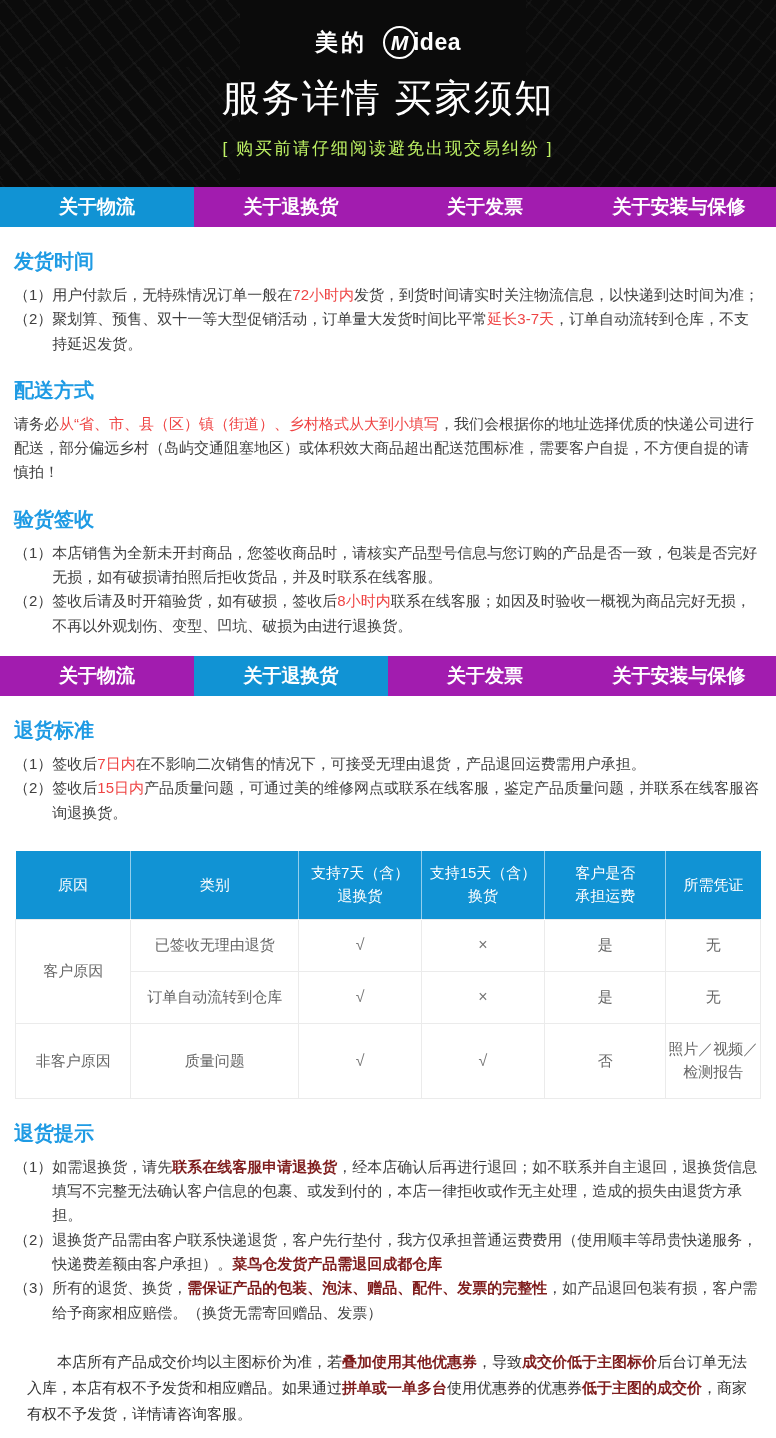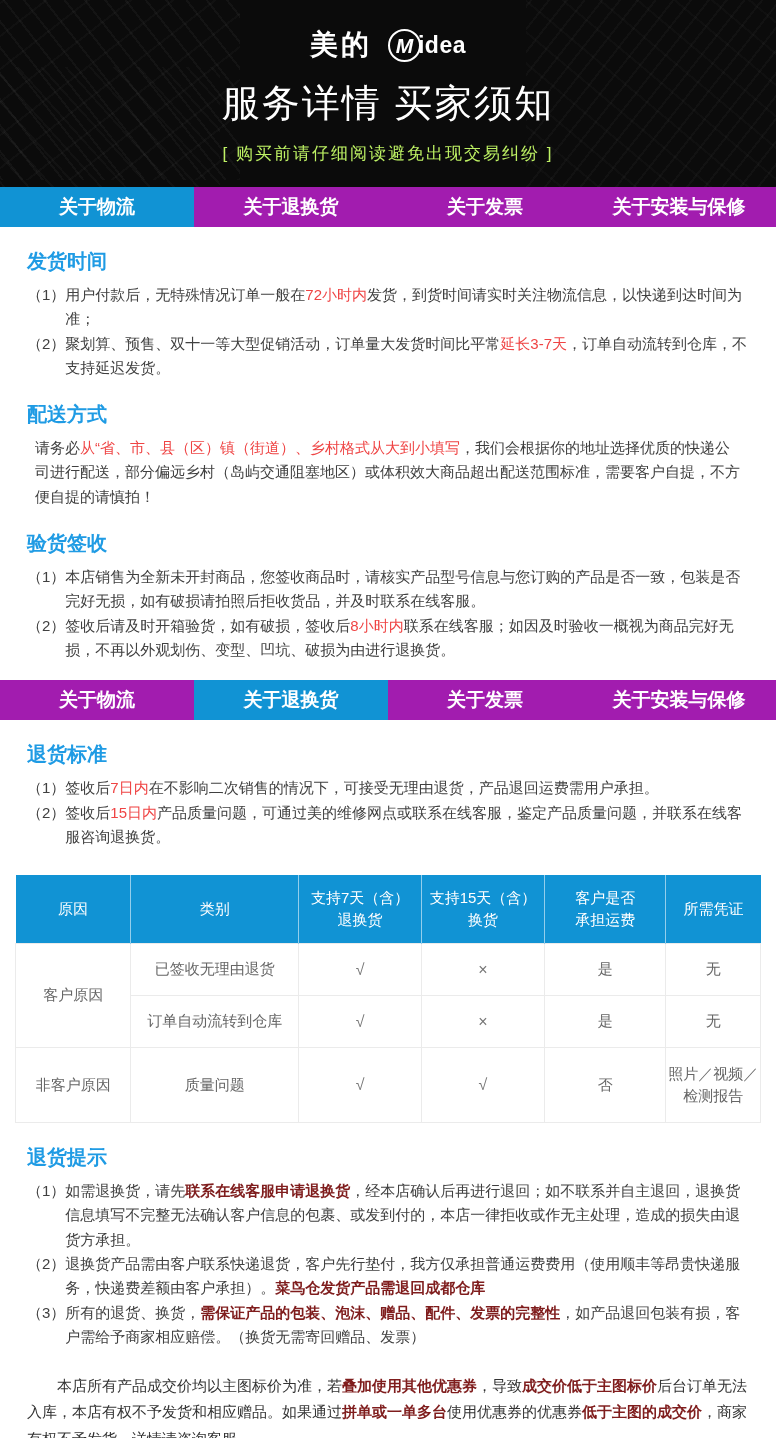--- a/index.html
+++ b/index.html
@@ -10,39 +10,39 @@
   .deco{position:absolute;opacity:.55;pointer-events:none;}
   .deco-tl{left:-60px;top:-40px;width:300px;height:220px;
     background:repeating-linear-gradient(52deg,rgba(255,255,255,.07) 0 2px,transparent 2px 16px),
                repeating-linear-gradient(-38deg,rgba(255,255,255,.05) 0 2px,transparent 2px 26px);}
   .deco-tr{right:-70px;top:-50px;width:320px;height:240px;
     background:repeating-linear-gradient(-52deg,rgba(255,255,255,.06) 0 2px,transparent 2px 14px),
                repeating-linear-gradient(40deg,rgba(255,255,255,.04) 0 2px,transparent 2px 24px);}
   .deco-bl{left:-40px;bottom:-60px;width:260px;height:180px;
     background:repeating-linear-gradient(48deg,rgba(255,255,255,.05) 0 2px,transparent 2px 18px);}
   .logo-row{padding-top:26px;display:flex;align-items:center;justify-content:center;}
-  .brand-cn{font-size:28px;font-weight:bold;letter-spacing:3px;margin-right:16px;}
+  .brand-cn{font-size:23px;font-weight:bold;letter-spacing:3px;margin-right:16px;}
   .m-circle{width:33px;height:33px;border:2px solid #fff;border-radius:50%;display:inline-flex;align-items:center;justify-content:center;box-sizing:border-box;}
   .m-circle .m{font-size:21px;font-weight:bold;font-style:italic;line-height:1;}
   .brand-idea{font-size:23px;font-weight:bold;margin-left:-3px;letter-spacing:.5px;}
   .hero-title{font-size:38px;font-weight:400;letter-spacing:2px;margin-top:14px;}
   .hero-subtitle{font-size:17px;color:#bef264;margin-top:13px;letter-spacing:2px;}
 
   
   .tab-bar{display:flex;height:40px;background:#a21caf;}
   .tab{flex:1;display:flex;align-items:center;justify-content:center;color:#fff;font-size:19px;font-weight:bold;cursor:pointer;}
   .tab.active{background:#1193d4;}
 
   
-  .content{padding:0 27px;}
+  .content{padding:0 14px;}
   .section-title{color:#1f9be4;font-size:20px;font-weight:bold;margin:21px 0 8px;}
   .num-list .item{display:flex;font-size:15px;line-height:1.62;color:#404040;}
   .item .num{flex:0 0 auto;white-space:nowrap;}
   .item .body{flex:1;}
-  .plain-para{font-size:15px;line-height:1.62;color:#404040;margin:8px;}
+  .plain-para{font-size:15px;line-height:1.62;color:#404040;margin:0;}
   .hl-red{color:#ef4444;}
   .hl-b{font-weight:bold;color:#7f1d1d;}
 
   
   .policy-table{width:746px;margin:26px auto 0;border-collapse:collapse;text-align:center;table-layout:fixed;}
   .policy-table th{background:#1193d4;color:#fff;font-size:15px;font-weight:normal;height:66px;white-space:pre-line;border-left:1px solid rgba(255,255,255,.55);line-height:1.5;}
   .policy-table th:first-child{border-left:none;}
   .policy-table td{border:1px solid #ebebeb;color:#666;font-size:15px;height:49px;white-space:pre-line;line-height:1.5;}
   .policy-table tr.tall td{height:72px;}
   .policy-table td.mark{font-size:16px;color:#777;}

